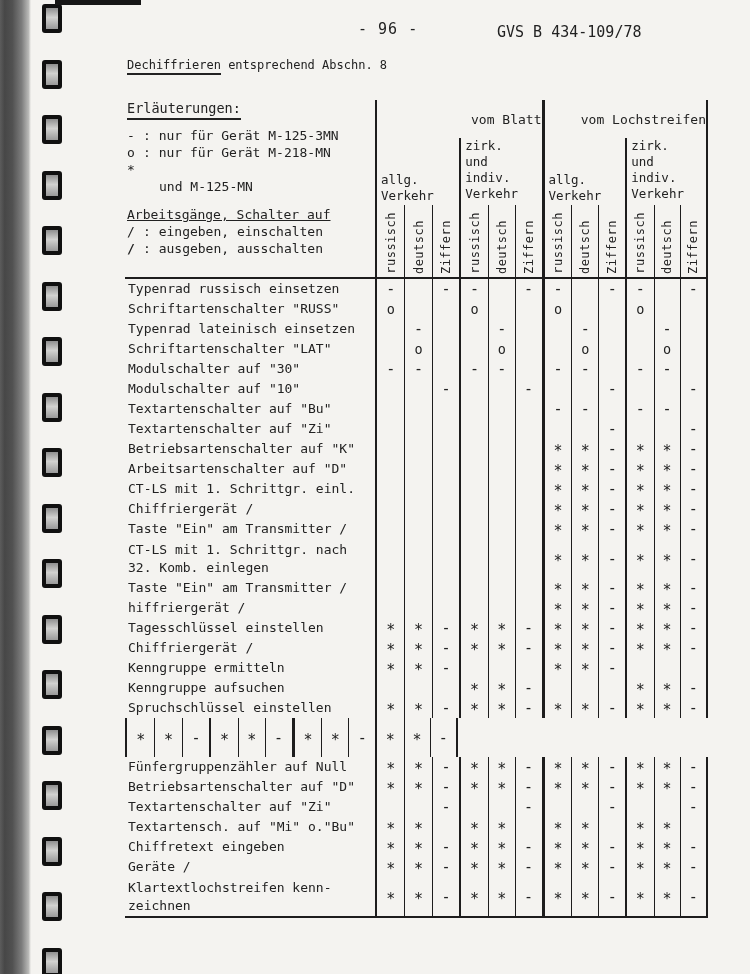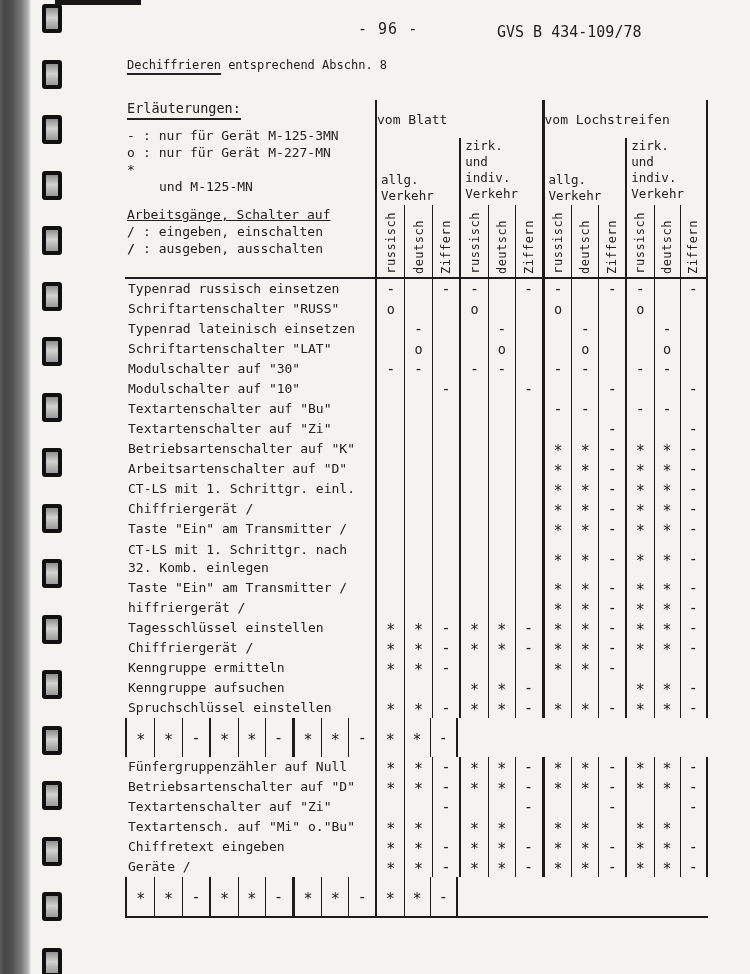--- a/index.html
+++ b/index.html
@@ -43,21 +43,21 @@
   .slash-bold{font-weight:bold;}
   
   .dtable{position:absolute;left:125px;top:100px;width:583px;}
   .thead{display:flex;height:177px;}
   .row-label{width:250px;box-sizing:border-box;padding-left:3px;font-size:13px;white-space:pre-line;}
   .hlabel{height:100%;}
   .rgroup{width:166.5px;box-sizing:border-box;}
   .rgroup.blatt{border-left:2px solid var(--ink);}
   .rgroup.loch{border-left:3px solid var(--ink);border-right:2px solid var(--ink);}
   .hgroup{display:flex;flex-direction:column;}
-  .gtitle{height:38px;box-sizing:border-box;padding-top:12px;text-align:left;font-size:13px;}
+  .gtitle{height:38px;box-sizing:border-box;padding-top:12px;text-align:right;font-size:13px;padding-left:21px;}
   .gbody{flex:1;display:flex;}
   .sgroup{width:50%;box-sizing:border-box;display:flex;}
   .sgroup.zirk{border-left:2px solid var(--ink);}
   .scol{flex-direction:column;}
   .stitle{height:67px;box-sizing:border-box;white-space:pre-line;font-size:12.5px;line-height:16px;padding-left:4px;}
   .stitle.allg-t{display:flex;align-items:flex-end;padding-bottom:1px;}
   .vrow{flex:1;display:flex;}
   .cell{width:33.3334%;box-sizing:border-box;border-left:1.5px solid var(--ink);
         display:flex;justify-content:center;align-items:center;overflow:hidden;}
   .cell:first-child{border-left:none;}
@@ -103,21 +103,21 @@
 <div class="page-title"><span class="u">Dechiffrieren</span><span> entsprechend Abschn. 8</span></div>
 
 <div class="legend">
   <div><span class="legend-heading">Erläuterungen:</span></div>
   <div class="litem">
     <span class="lsym">-</span>
     <span class="ltext">: nur für Gerät M-125-3MN</span>
   </div>
   <div class="litem">
     <span class="lsym">o</span>
-    <span class="ltext">: nur für Gerät M-227-MN</span>
+    <span class="ltext">: nur für Gerät M-218-MN</span>
   </div>
   <div class="litem">
     <span class="lsym">*</span>
   </div>
   <div class="litem">
     <span class="lsym"></span>
     <span class="ltext indent">und M-125-MN</span>
   </div>
   <div class="work-heading">Arbeitsgänge, Schalter auf</div>
   <div class="litem">
@@ -1374,20 +1374,22 @@
             <div class="cell">
               <span class="sym star">*</span>
             </div>
             <div class="cell">
               <span class="sym dash">-</span>
             </div>
           </div>
         </div>
       </div>
       <div class="trow tall">
+        <div class="row-label">Klartextlochstreifen kenn-
+zeichnen</div>
         <div class="rgroup blatt" style="display: flex;">
           <div class="sgroup allg">
             <div class="cell">
               <span class="sym star">*</span>
             </div>
             <div class="cell">
               <span class="sym star">*</span>
             </div>
             <div class="cell">
               <span class="sym dash">-</span>

